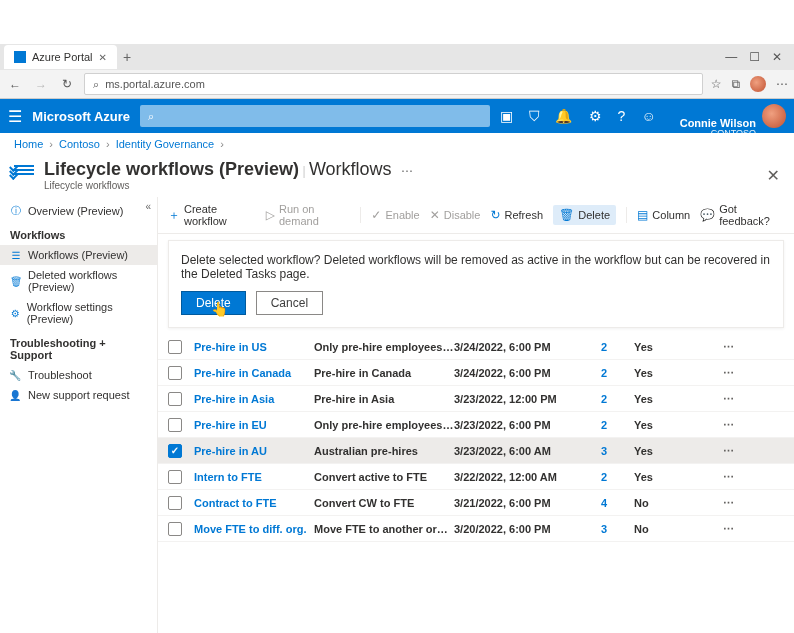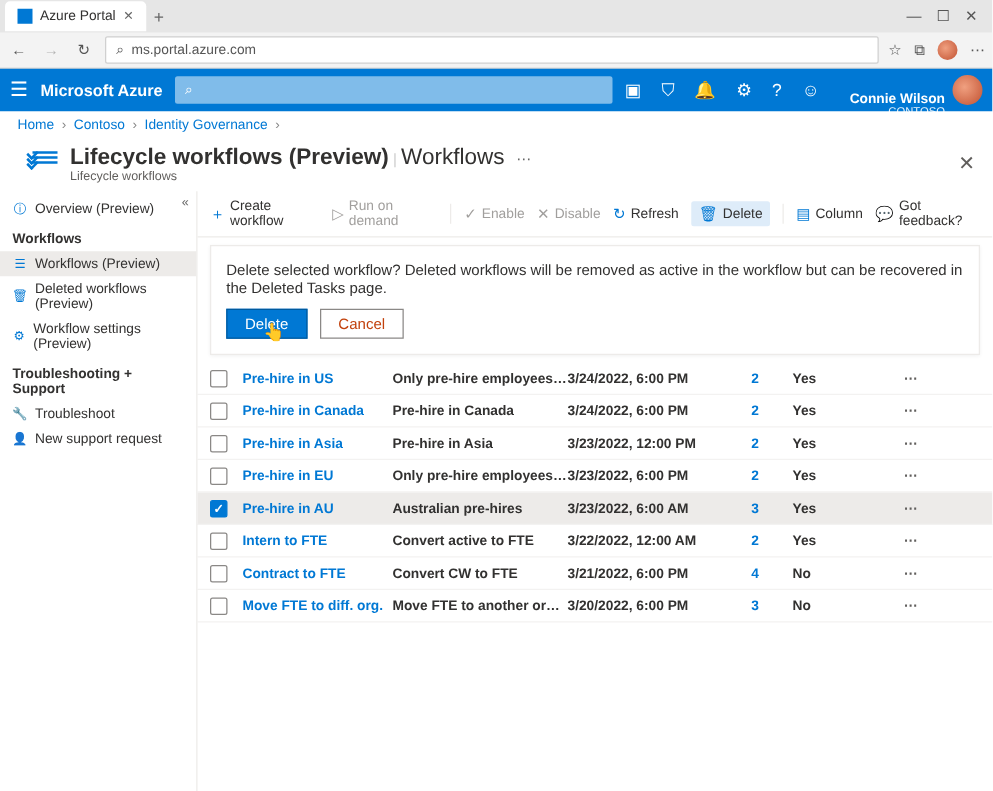--- a/index.html
+++ b/index.html
@@ -1,19 +1,19 @@
 <!DOCTYPE html>
 <html><head>
 <meta charset="utf-8">
 <style>
 * { margin: 0; padding: 0; box-sizing: border-box; font-family: "Segoe UI", Tahoma, sans-serif; }
 body { background: #fff; font-size: 12px; color: #323130; width: 794px; height: 633px; overflow: hidden; }
 
 
-.browser-chrome { background: #e6e6e6; border-bottom: 1px solid #ccc; }
+.browser-chrome { background: #e6e6e6; border-bottom: 1px solid #ccc; margin-top: 44px; }
 .tab-strip { display: flex; align-items: center; height: 26px; padding: 0 4px; }
 .tab { background: #fff; display: flex; align-items: center; gap: 6px; padding: 0 10px; height: 24px; border-radius: 4px 4px 0 0; min-width: 110px; font-size: 11px; }
 .tab .favicon { width: 12px; height: 12px; background: #0078d4; }
 .tab .close { font-size: 10px; color: #666; margin-left: auto; }
 .newtab { margin-left: 6px; color: #666; font-size: 14px; }
 .win-controls { margin-left: auto; display: flex; gap: 12px; padding-right: 8px; color: #555; font-size: 12px; }
 .addr-row { display: flex; align-items: center; height: 28px; padding: 0 6px; gap: 8px; background: #f3f3f3; }
 .addr-row .navbtn { width: 18px; text-align: center; color: #555; }
 .addr-bar { flex: 1; display: flex; align-items: center; gap: 6px; background: #fff; border: 1px solid #d0d0d0; border-radius: 2px; padding: 2px 8px; height: 22px; font-size: 11px; color: #555; }
 .addr-icons { display: flex; gap: 10px; align-items: center; color: #555; }
@@ -31,21 +31,21 @@
 .user-text { text-align: right; line-height: 1.1; margin-top: 24px; }
 .user-text .u1 { font-size: 11px; font-weight: 600; }
 .user-text .u2 { font-size: 9px; opacity: 0.9; }
 .avatar { width: 24px; height: 24px; border-radius: 50%; background: radial-gradient(circle at 40% 40%, #f0a080, #c05030); }
 
 
 .crumb { height: 22px; display: flex; align-items: center; gap: 6px; padding: 0 14px; font-size: 11px; color: #0078d4; border-bottom: none; }
 .crumb .sep { color: #888; }
 
 
-.title-row { display: flex; align-items: center; padding: 4px 14px 6px 14px; gap: 10px; margin-left: 12px; }
+.title-row { display: flex; align-items: center; padding: 4px 14px 6px 14px; gap: 10px; }
 .title-icon { width: 20px; height: 20px; display:flex; flex-direction:column; gap:2px; }
 .title-icon .line { height: 2px; background:#0078d4; position:relative; }
 .title-icon .line::before { content:''; position:absolute; left:-4px; top:-1px; width:6px; height:4px; border: 2px solid #0078d4; border-width:0 0 2px 2px; transform: rotate(-45deg);}
 .title-h { font-size: 18px; font-weight: 600; color: #323130; }
 .title-sub { font-size: 10px; color: #605e5c; }
 .title-sep { color: #ccc; }
 .title-h2 { font-size: 18px; color: #323130; }
 .title-dots { margin-left: 6px; color: #666; }
 .close-x { margin-left: auto; font-size: 16px; color: #605e5c; }
 
@@ -65,21 +65,21 @@
 .tb-btn.sel { background: #deecf9; padding: 3px 6px; border-radius: 2px; color: #323130; }
 .tb-ico { font-size: 12px; color: #0078d4; }
 .tb-btn.dim .tb-ico { color: #a19f9d; }
 .vsep { width: 1px; height: 16px; background: #edebe9; }
 
 
 .confirm-panel { margin: 6px 10px; border: 1px solid #edebe9; box-shadow: 0 1px 3px rgba(0,0,0,0.06); padding: 12px; font-size: 12px; }
 .confirm-msg { color: #323130; margin-bottom: 10px; }
 .confirm-btns { display: flex; gap: 10px; align-items: center; position: relative; }
 .btn-primary { background: #0078d4; color: #fff; border: 1px solid #005a9e; padding: 4px 14px; font-size: 12px; cursor: pointer; }
-.btn-secondary { background: #fff; color: #c2410c; border: 1px solid #8a8886; padding: 4px 14px; font-size: 12px; cursor: pointer; }
+.btn-secondary { background: #fff; color: #404040; border: 1px solid #8a8886; padding: 4px 14px; font-size: 12px; cursor: pointer; }
 .cursor-ptr { position: absolute; left: 30px; top: 10px; font-size: 14px; pointer-events: none; }
 
 
 .table { font-size: 11px; }
 .row { display: grid; grid-template-columns: 26px 120px 140px 120px 60px 60px 40px; align-items: center; height: 26px; padding: 0 10px; border-bottom: 1px solid #f3f2f1; font-weight: bold; }
 .row.sel { background: #edebe9; }
 .chk { width: 14px; height: 14px; border: 1px solid #8a8886; border-radius: 2px; display: inline-flex; align-items: center; justify-content: center; font-size: 10px; color: #fff; }
 .chk.on { background: #0078d4; border-color: #0078d4; }
 .link { color: #0078d4; }
 .cell-desc { color: #323130; white-space: nowrap; overflow: hidden; text-overflow: ellipsis; }

